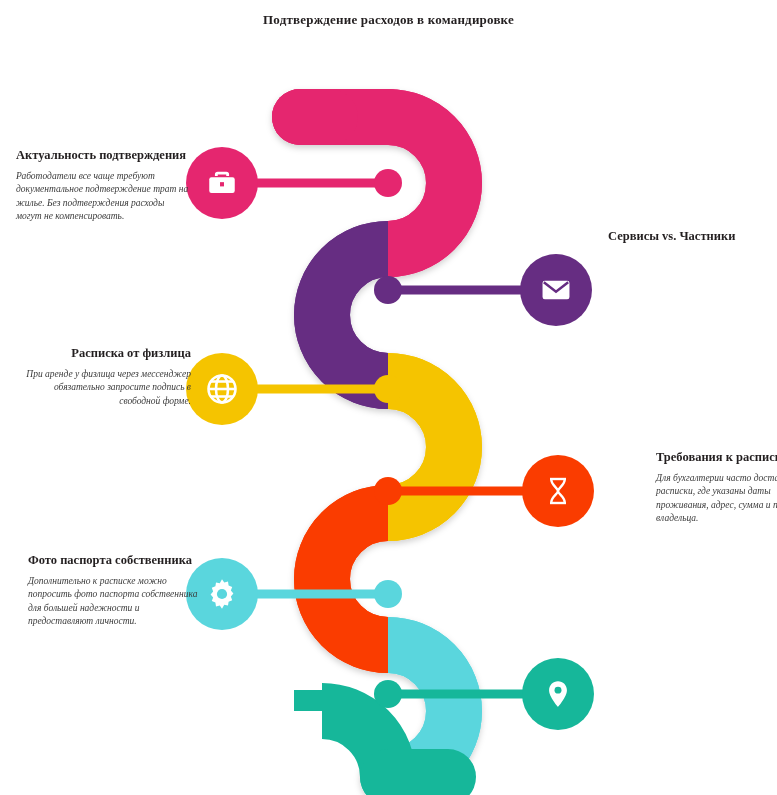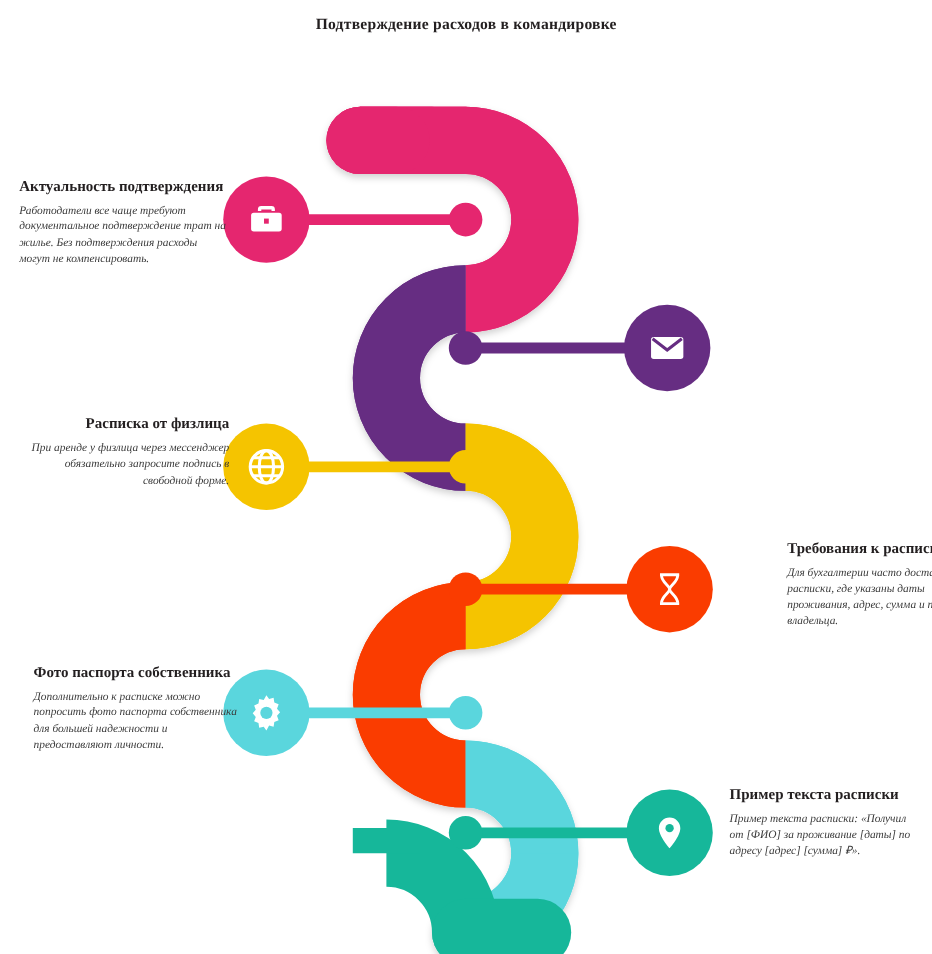--- a/index.html
+++ b/index.html
@@ -200,35 +200,32 @@
       </svg>
     </span>
   </div>
 
   <div class="text-block" style="left:16px; top:148px;">
     <div class="tb-title">Актуальность подтверждения</div>
     <div class="tb-body">Работодатели все чаще требуют документальное подтверждение трат на жилье. Без подтверждения расходы могут не компенсировать.</div>
   </div>
 
   <div class="text-block" style="left:608px; top:229px; width:160px;">
+    <div class="tb-title">Сервисы vs. Частники</div>
   </div>
 
   <div class="text-block" style="left:16px; top:346px;text-align:right;">
     <div class="tb-title">Расписка от физлица</div>
     <div class="tb-body">При аренде у физлица через мессенджер обязательно запросите подпись в свободной форме.</div>
   </div>
 
   <div class="text-block" style="left:608px; top:450px; width:160px;margin-left:48px;">
     <div class="tb-title">Требования к расписке</div>
     <div class="tb-body">Для бухгалтерии часто достаточно расписки, где указаны даты проживания, адрес, сумма и подпись владельца.</div>
   </div>
 
   <div class="text-block" style="left:28px; top:553px;">
     <div class="tb-title">Фото паспорта собственника</div>
     <div class="tb-body">Дополнительно к расписке можно попросить фото паспорта собственника для большей надежности и предоставляют личности.</div>
   </div>
 
-  <div class="text-block" style="left:608px; top:655px; width:160px;">
-    <div class="tb-title">Пример текста расписки</div>
-    <div class="tb-body">Пример текста расписки: «Получил от [ФИО] за проживание [даты] по адресу [адрес] [сумма] ₽».</div>
-  </div>
 
 </div>
 
 </body></html>

